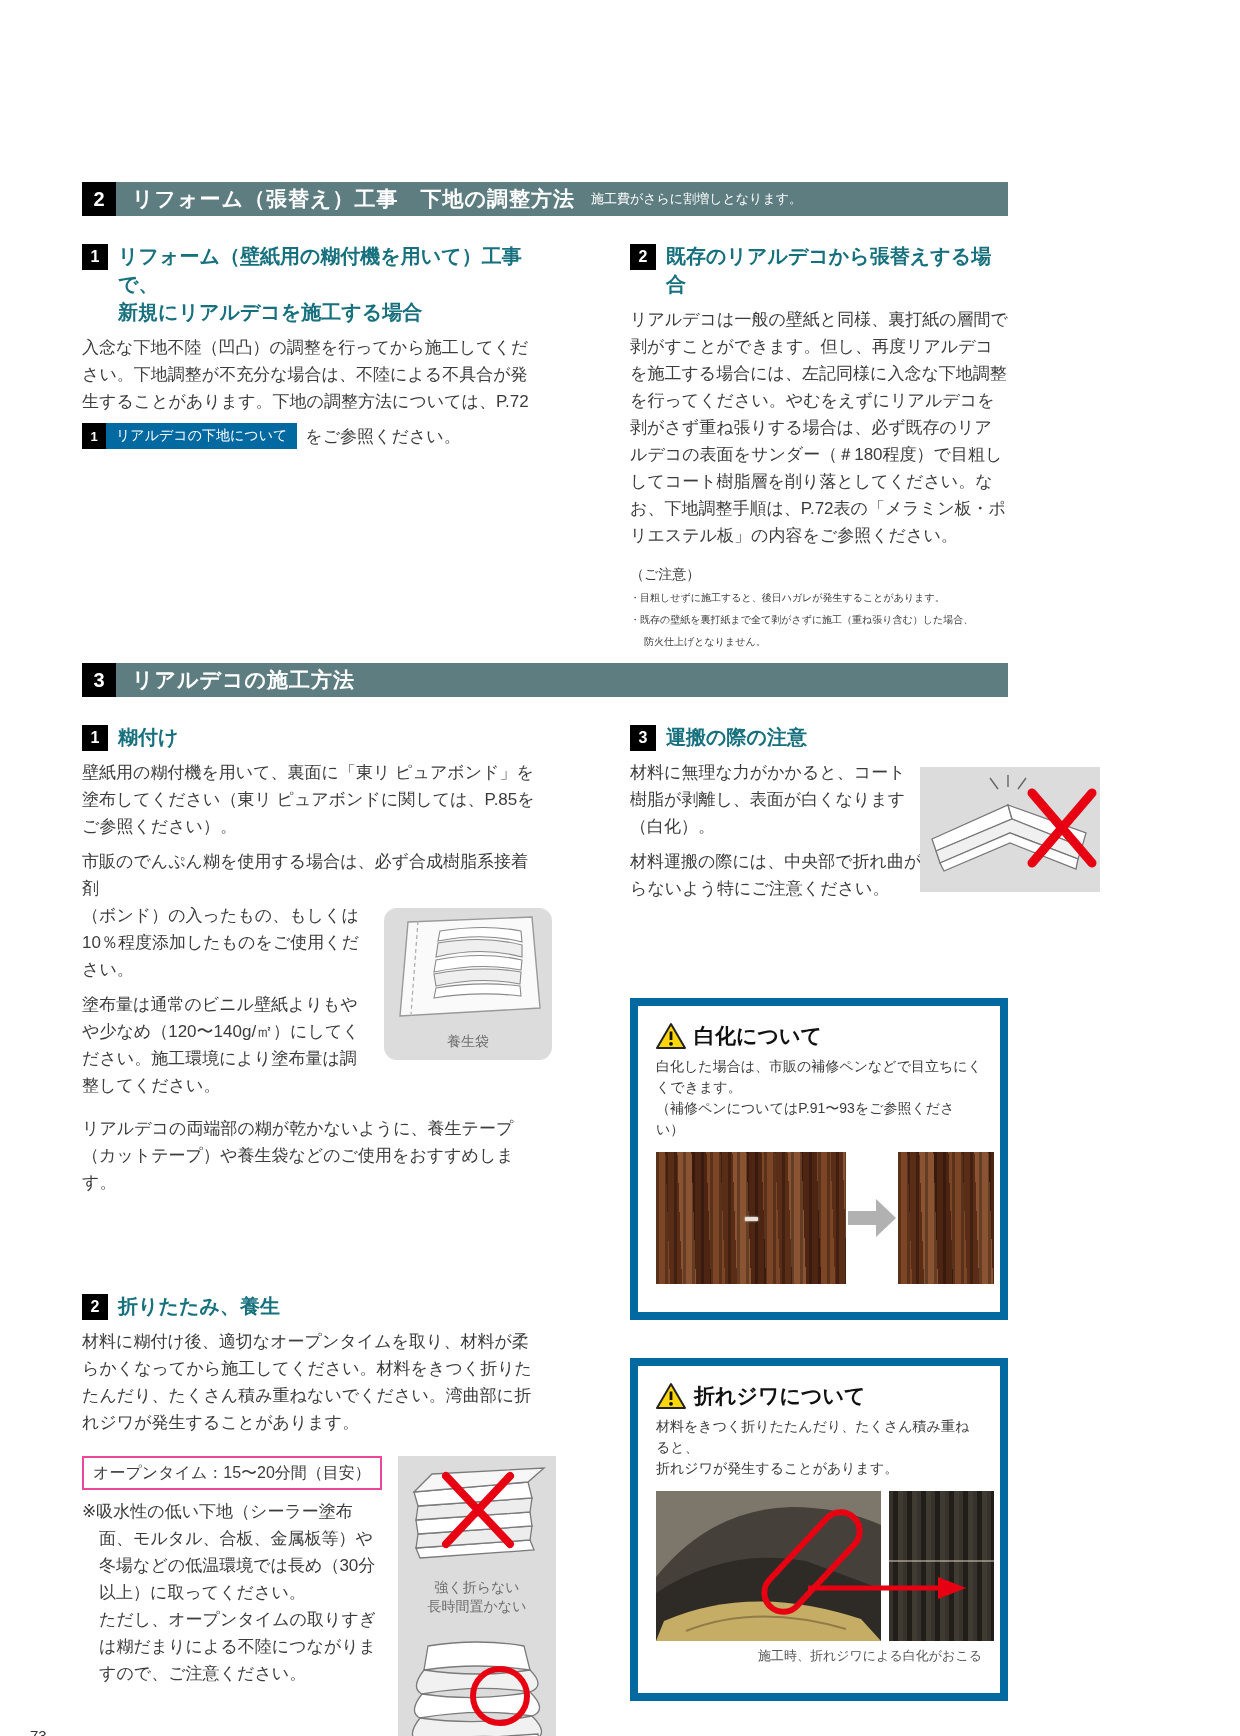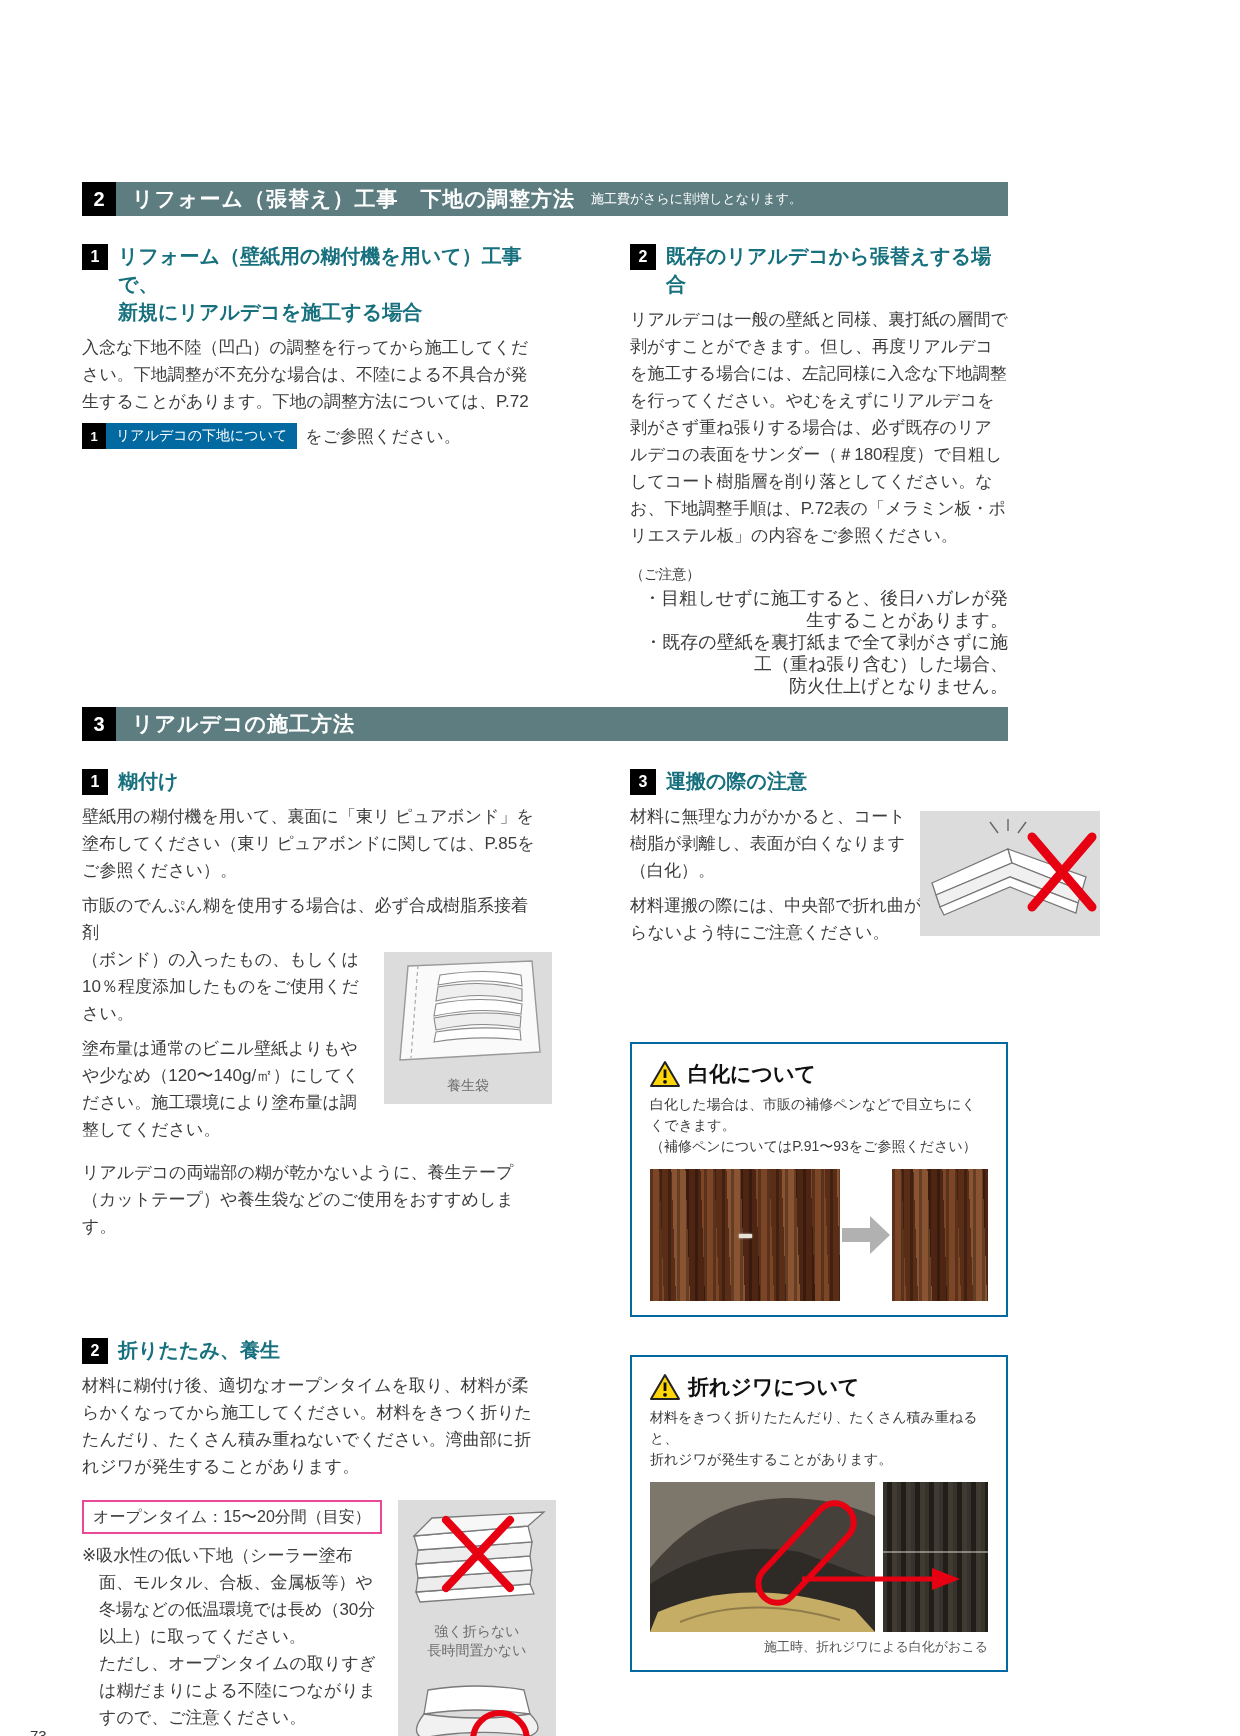--- a/index.html
+++ b/index.html
@@ -30,21 +30,21 @@
   .subhead { display:flex; align-items:flex-start; margin-bottom:8px; }
   .sq {
     width:26px; height:26px; background:#000; color:#fff; font-size:16px; font-weight:bold;
     display:flex; align-items:center; justify-content:center; flex:none; margin-top:2px;
   }
   .subhead-title { margin:0 0 0 10px; color:#16707d; font-size:20px; font-weight:bold; line-height:1.4; }
   .subhead-title .line { display:block; }
 
   p.body { font-size:17px; line-height:27px; margin:8px 0; }
   .note-title { font-size:14px; line-height:22px; margin:14px 0 2px; }
-  .note { font-size:18px; line-height:22px; margin:0;text-align:right; }
+  .note { font-size:10px; line-height:22px; margin:0; }
   .note.indent { padding-left:14px; }
 
   
   .refline { display:flex; align-items:center; margin-top:4px; font-size:17px; }
   .ref-tag { display:inline-flex; align-items:stretch; height:26px; cursor:pointer; }
   .ref-sq {
     width:24px; background:#000; color:#fff; font-size:13px; font-weight:bold;
     display:flex; align-items:center; justify-content:center; flex:none;
   }
   .ref-label { background:#0369a1; color:#fff; font-size:14px; display:flex; align-items:center; padding:0 10px; }
@@ -73,21 +73,21 @@
   }
   .hang { font-size:17px; line-height:27px; margin:8px 0 0; padding-left:17px; text-indent:-17px; }
   .hang2 { font-size:17px; line-height:27px; margin:0 0 14px; padding-left:17px; }
 
   
   .transport { position:relative; }
   .transport-text { width:292px; }
   .fig-transport { position:absolute; top:8px; right:-92px; width:180px; height:125px; }
 
   
-  .info-box { border:2px solid #0369a1; padding:16px 18px 14px; margin-top:38px; }
+  .info-box { border:8px solid #0369a1; padding:16px 18px 28px; margin-top:38px; }
   .info-box.first { margin-top:96px; }
   .info-title-row { display:flex; align-items:center; }
   .info-title { font-size:21px; font-weight:bold; color:#111; margin-left:8px; }
   .info-line { font-size:14px; line-height:21px; margin:0; color:#3c3c3c; }
   .info-line.first { margin-top:6px; }
 
   .wood-row { display:flex; align-items:center; margin-top:12px; }
   .wood {
     height:132px; flex:none; position:relative;
     background:
@@ -176,21 +176,21 @@
         <div class="subhead">
           <span class="sq">1</span>
           <h3 class="subhead-title">
             <span class="line">糊付け</span>
           </h3>
         </div>
         <p class="body">壁紙用の糊付機を用いて、裏面に「東リ ピュアボンド」を塗布してください（東リ ピュアボンドに関しては、P.85をご参照ください）。</p>
         <p class="body" style="margin-bottom:0;">市販のでんぷん糊を使用する場合は、必ず合成樹脂系接着剤</p>
 
         <div class="wrapzone">
-          <figure class="fig fig-bag" style="margin-top:6px;">
+          <figure class="fig fig-bag" style="margin-top:6px;border-radius:13px;">
             <svg width="168" height="118" viewBox="0 0 168 118">
               <path d="M24 12 L148 7 L156 98 L16 106 Z" fill="#fafafa" stroke="#999" stroke-width="1.4"></path>
               <path d="M34 11 L27 104" stroke="#aaa" stroke-width="1.2" stroke-dasharray="4 3" fill="none"></path>
               <g stroke="#8a8a8a" stroke-width="1.1" fill="#ffffff">
                 <path d="M52 78 Q96 71 136 76 L137 86 Q94 81 50 88 Z"></path>
                 <path d="M50 64 Q96 55 137 62 L136 74 Q96 66 52 76 Z" fill="#efefef"></path>
                 <path d="M52 50 Q98 41 138 50 L137 60 Q96 52 50 62 Z"></path>
                 <path d="M54 33 Q100 25 138 35 L138 47 Q98 36 52 47 Z" fill="#efefef"></path>
                 <path d="M56 21 Q102 14 137 21 L138 32 Q100 22 54 31 Z"></path>
               </g>

